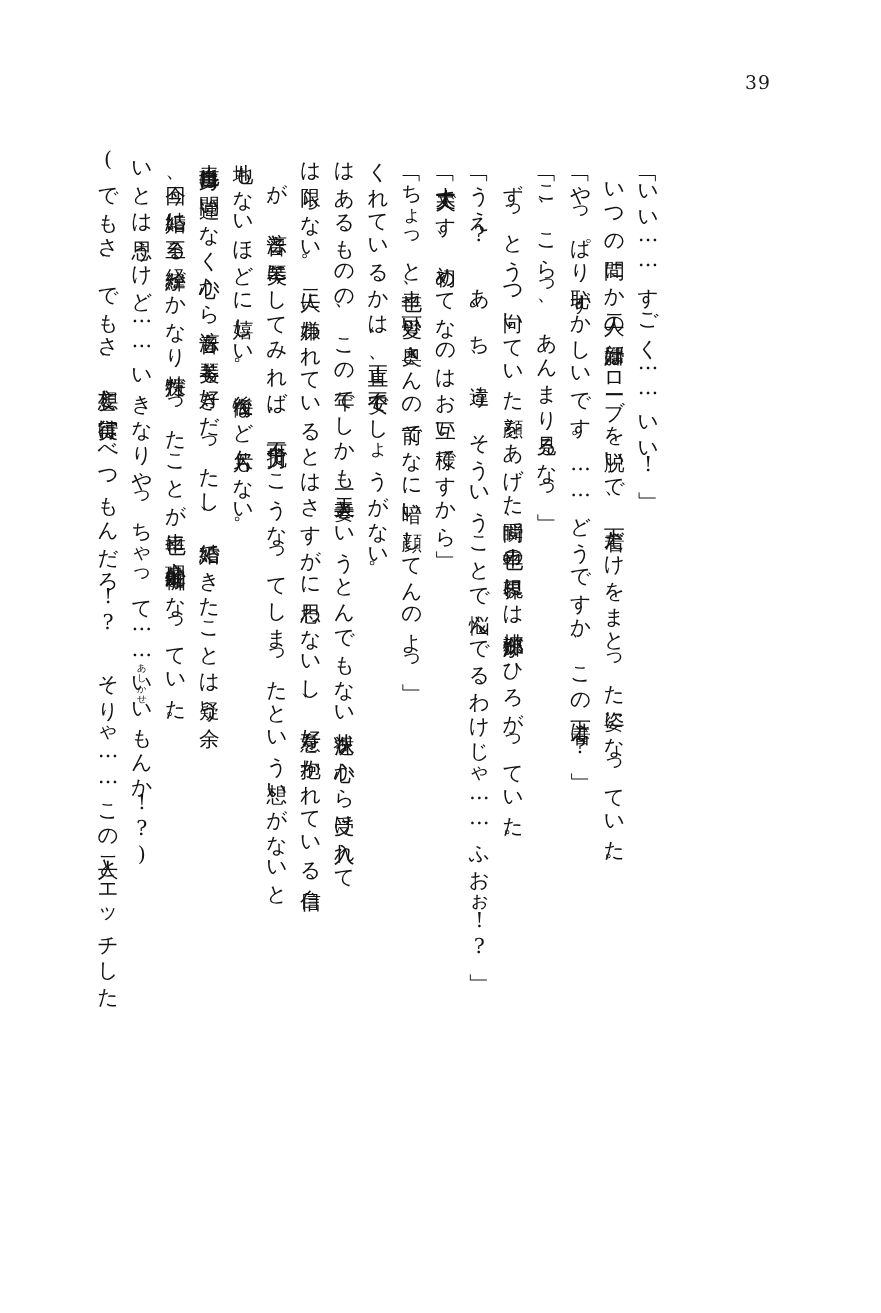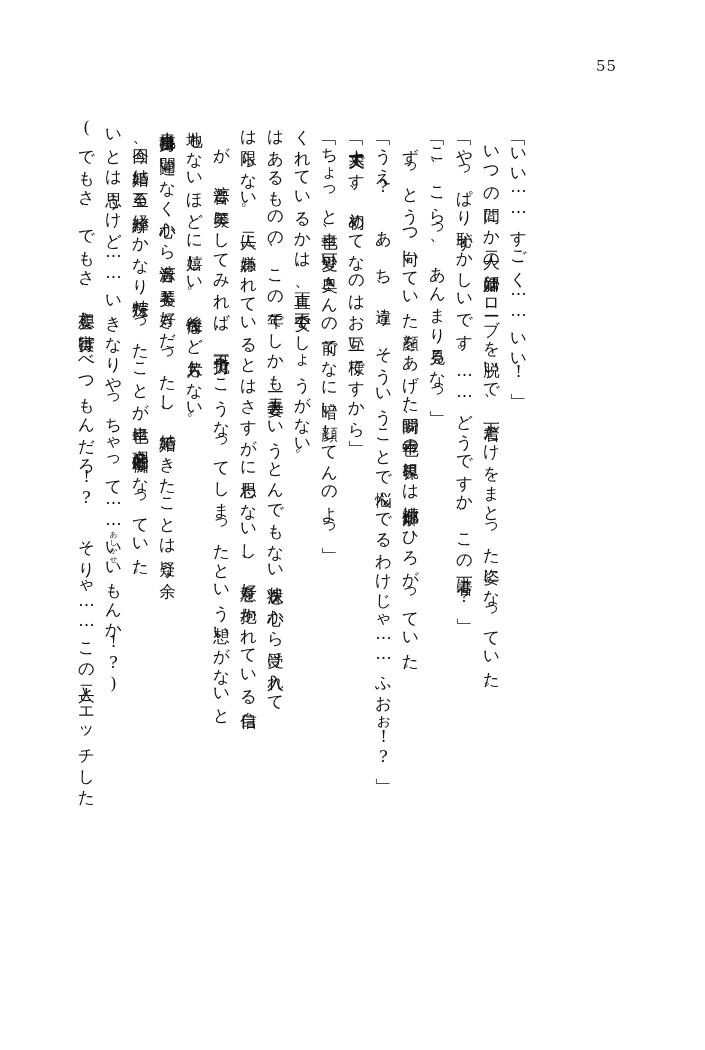--- a/index.html
+++ b/index.html
@@ -79,21 +79,21 @@
     -webkit-text-orientation: upright;
     color: #222;
     white-space: nowrap;
   }
 </style>
 </head>
 <body>
 
 <div class="page">
 
-  <div class="page-number">55</div>
+  <div class="page-number">39</div>
 
   <div class="body-text">
     <div class="col">(でもさ、でもさ、妄想と実行はべつもんだろ!? そりゃ……この二人とエッチした</div>
     <div class="col">いとは思うけど……いきなりやっちゃって……いいもんか!?)</div>
     <div class="col indent">今回、結婚に至る経緯がかなり特殊だったことが幸也に心理的足枷となっていた。</div>
     <div class="col">幸也自身は間違いなく心から涼音も美琴も好きだったし、結婚できたことは疑う余</div>
     <div class="col">地もないほどに嬉しい。後悔など欠片もない。</div>
     <div class="col indent">が、涼音と美琴にしてみれば、不可抗力でこうなってしまったという想いがないと</div>
     <div class="col">は限らない。二人に嫌われているとはさすがに思わないし、好意を抱かれている自信</div>
     <div class="col">はあるものの、この年でしかも一夫二妻というとんでもない状況を心から受け入れて</div>

